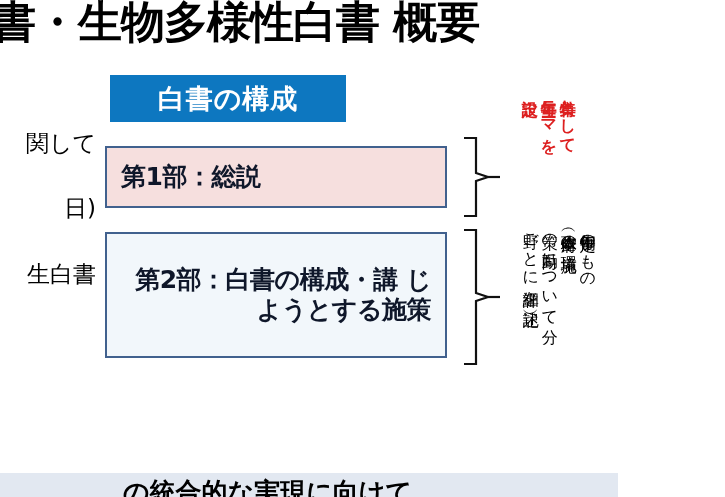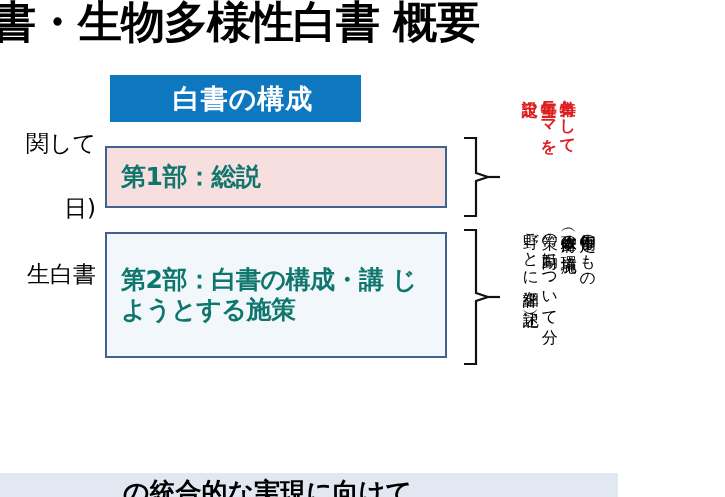--- a/index.html
+++ b/index.html
@@ -49,21 +49,20 @@
   #structure-heading-box {
     position: absolute;
     left: 110px;
     top: 75px;
     width: 236px;
     height: 47px;
     background: #0d77c0;
     display: flex;
     align-items: center;
     justify-content: center;
-    padding-left: 15px;
   }
   #structure-heading-label {
     color: #ffffff;
     font-size: 27px;
     font-weight: bold;
     letter-spacing: 1px;
     line-height: 1;
   }
 
   
@@ -83,23 +82,24 @@
   }
   #part2-box {
     top: 232px;
     height: 126px;
     background: #f2f7fb;
   }
   .part-label {
     font-size: 25px;
     font-weight: bold;
     line-height: 1.22;
-    color: #0f766e;
+    color: #0f172a;
     padding: 0 14px;
     letter-spacing: -0.5px;
+    text-align: right;
   }
 
   
   .brace {
     position: absolute;
     left: 462px;
     width: 40px;
     color: #000000;
   }
   .brace svg { display: block; }

